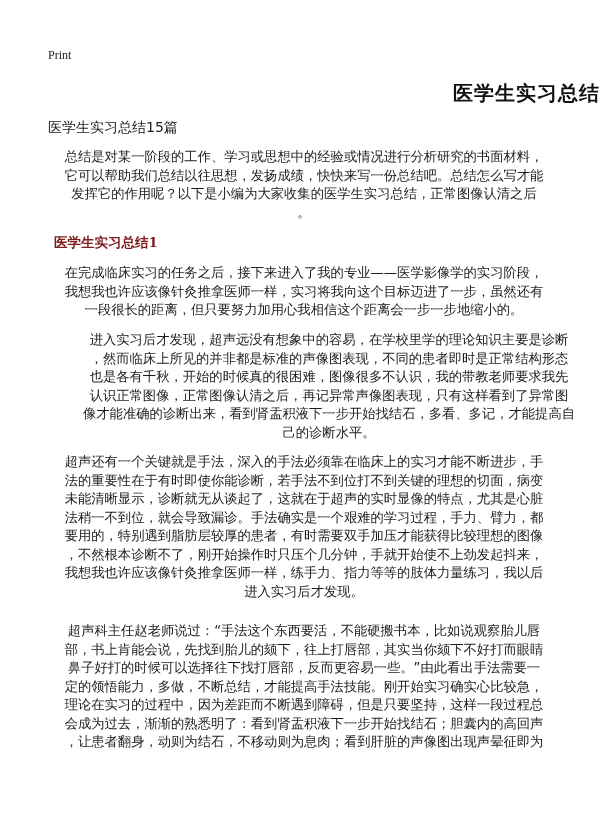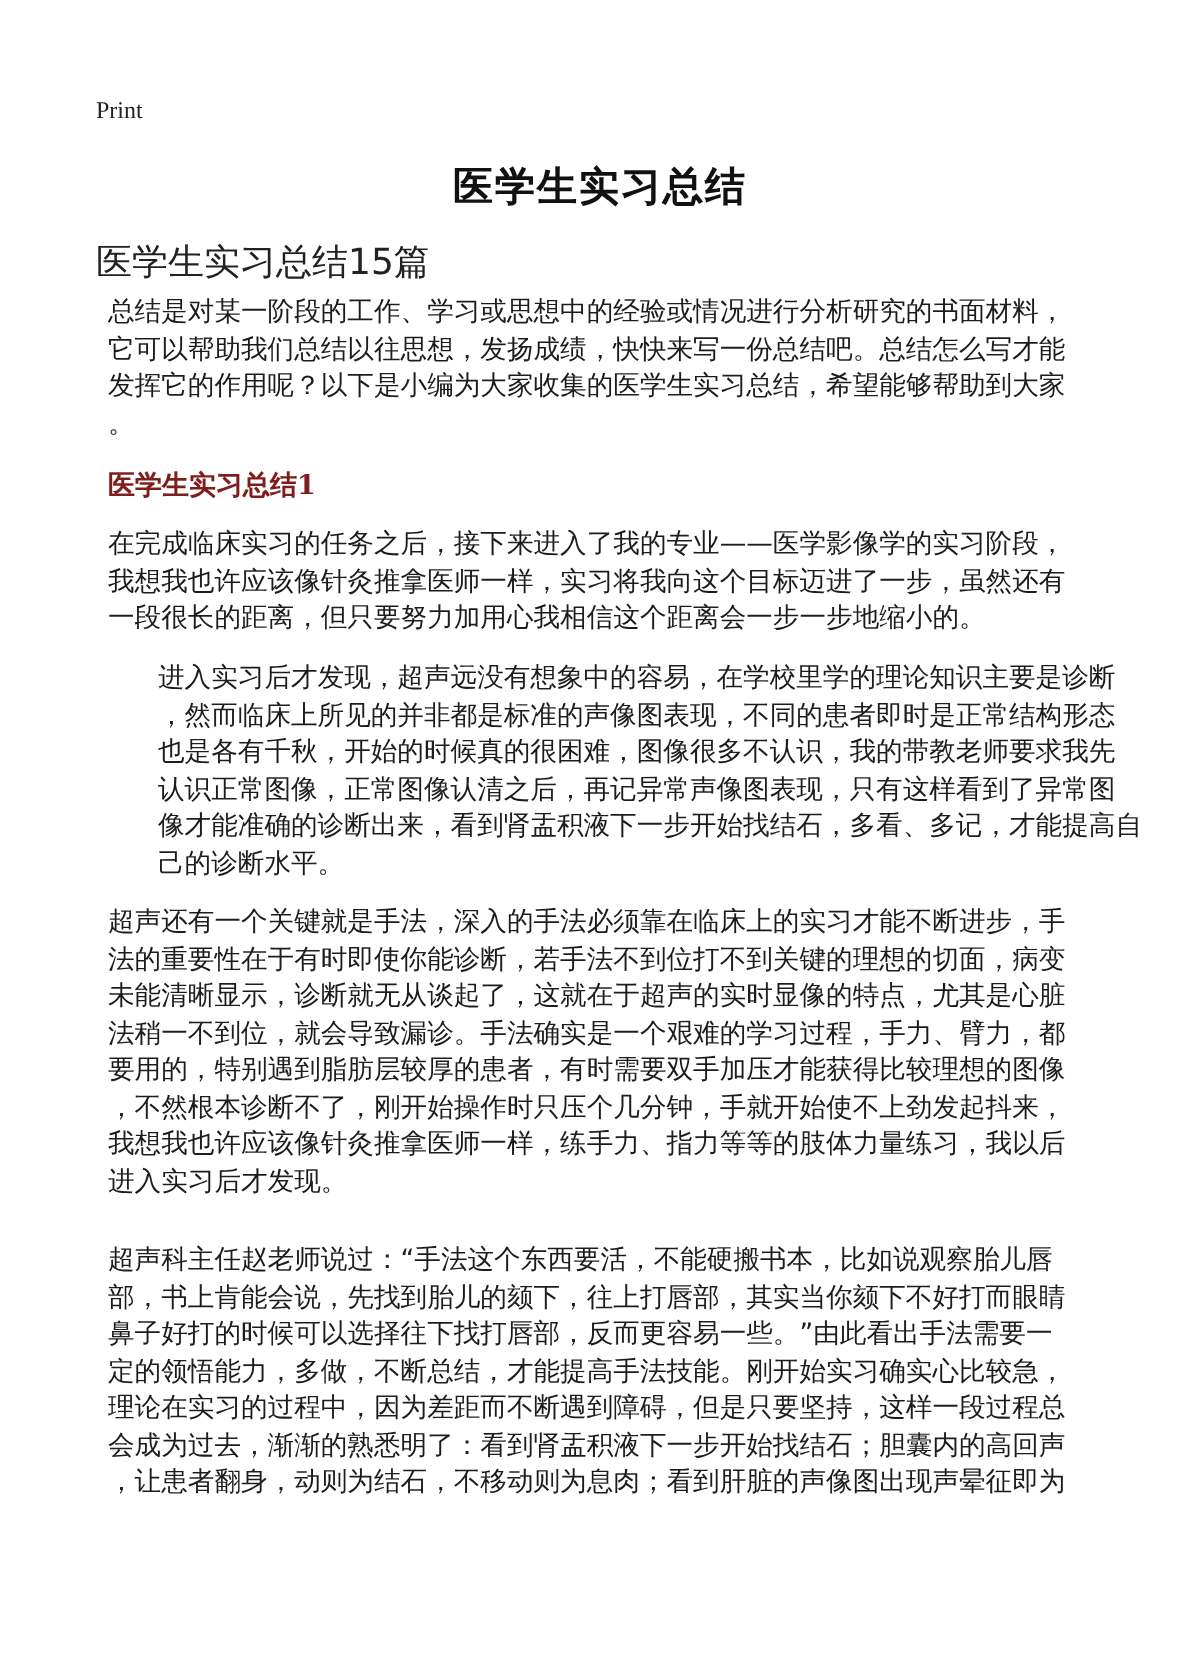--- a/index.html
+++ b/index.html
@@ -6,52 +6,52 @@
     body {
       width: 600px; height: 828px; overflow: hidden; position: relative;
       font-family: "DejaVu Sans", sans-serif; color: #1a1a1a;
     }
     .page { position: absolute; left: 0; top: 0; width: 600px; height: 692px; }
     .print-label {
       position: absolute; left: 48px; top: 48px;
       font-family: "Liberation Serif", serif; font-size: 12px; color: #222;
     }
     .doc-title {
-      position: absolute; left: 0; top: 80px; width: 600px; text-align: center;
+      position: absolute; left: 0; top: 80px; width: 600px; text-align: right;
       font-size: 20px; font-weight: bold; letter-spacing: 1px; color: #111;
     }
     .subtitle {
       position: absolute; left: 48px; top: 119px;
-      font-size: 18px; color: #222;
+      font-size: 14px; color: #222;
     }
     .block {
       position: absolute; left: 54px; width: 500px;
       font-size: 13.3px; line-height: 18.5px; color: #1c1c1c;
     }
-    .line { display: block; white-space: nowrap; height: 18.5px; }
+    .line { display: block; white-space: nowrap; height: 18.5px; text-align: center; }
     .section-heading {
       position: absolute; left: 54px; top: 234px;
       font-family: "DejaVu Serif", serif; font-size: 13.5px; font-weight: bold; color: #7f1d1d;
     }
   </style>
 </head>
 <body>
 
 <div class="page">
 
   <div class="print-label">Print</div>
 
   <div class="doc-title">医学生实习总结</div>
 
   <div class="subtitle">医学生实习总结15篇</div>
 
   <div class="block" style="top:148px;">
     <span class="line">总结是对某一阶段的工作、学习或思想中的经验或情况进行分析研究的书面材料，</span>
     <span class="line">它可以帮助我们总结以往思想，发扬成绩，快快来写一份总结吧。总结怎么写才能</span>
-    <span class="line">发挥它的作用呢？以下是小编为大家收集的医学生实习总结，希望能够帮助到大家</span>
+    <span class="line">发挥它的作用呢？以下是小编为大家收集的医学生实习总结，正常图像认清之后</span>
     <span class="line">。</span>
   </div>
 
   <div class="section-heading">医学生实习总结1</div>
 
   <div class="block" style="top:264px;">
     <span class="line">在完成临床实习的任务之后，接下来进入了我的专业——医学影像学的实习阶段，</span>
     <span class="line">我想我也许应该像针灸推拿医师一样，实习将我向这个目标迈进了一步，虽然还有</span>
     <span class="line">一段很长的距离，但只要努力加用心我相信这个距离会一步一步地缩小的。</span>
   </div>

